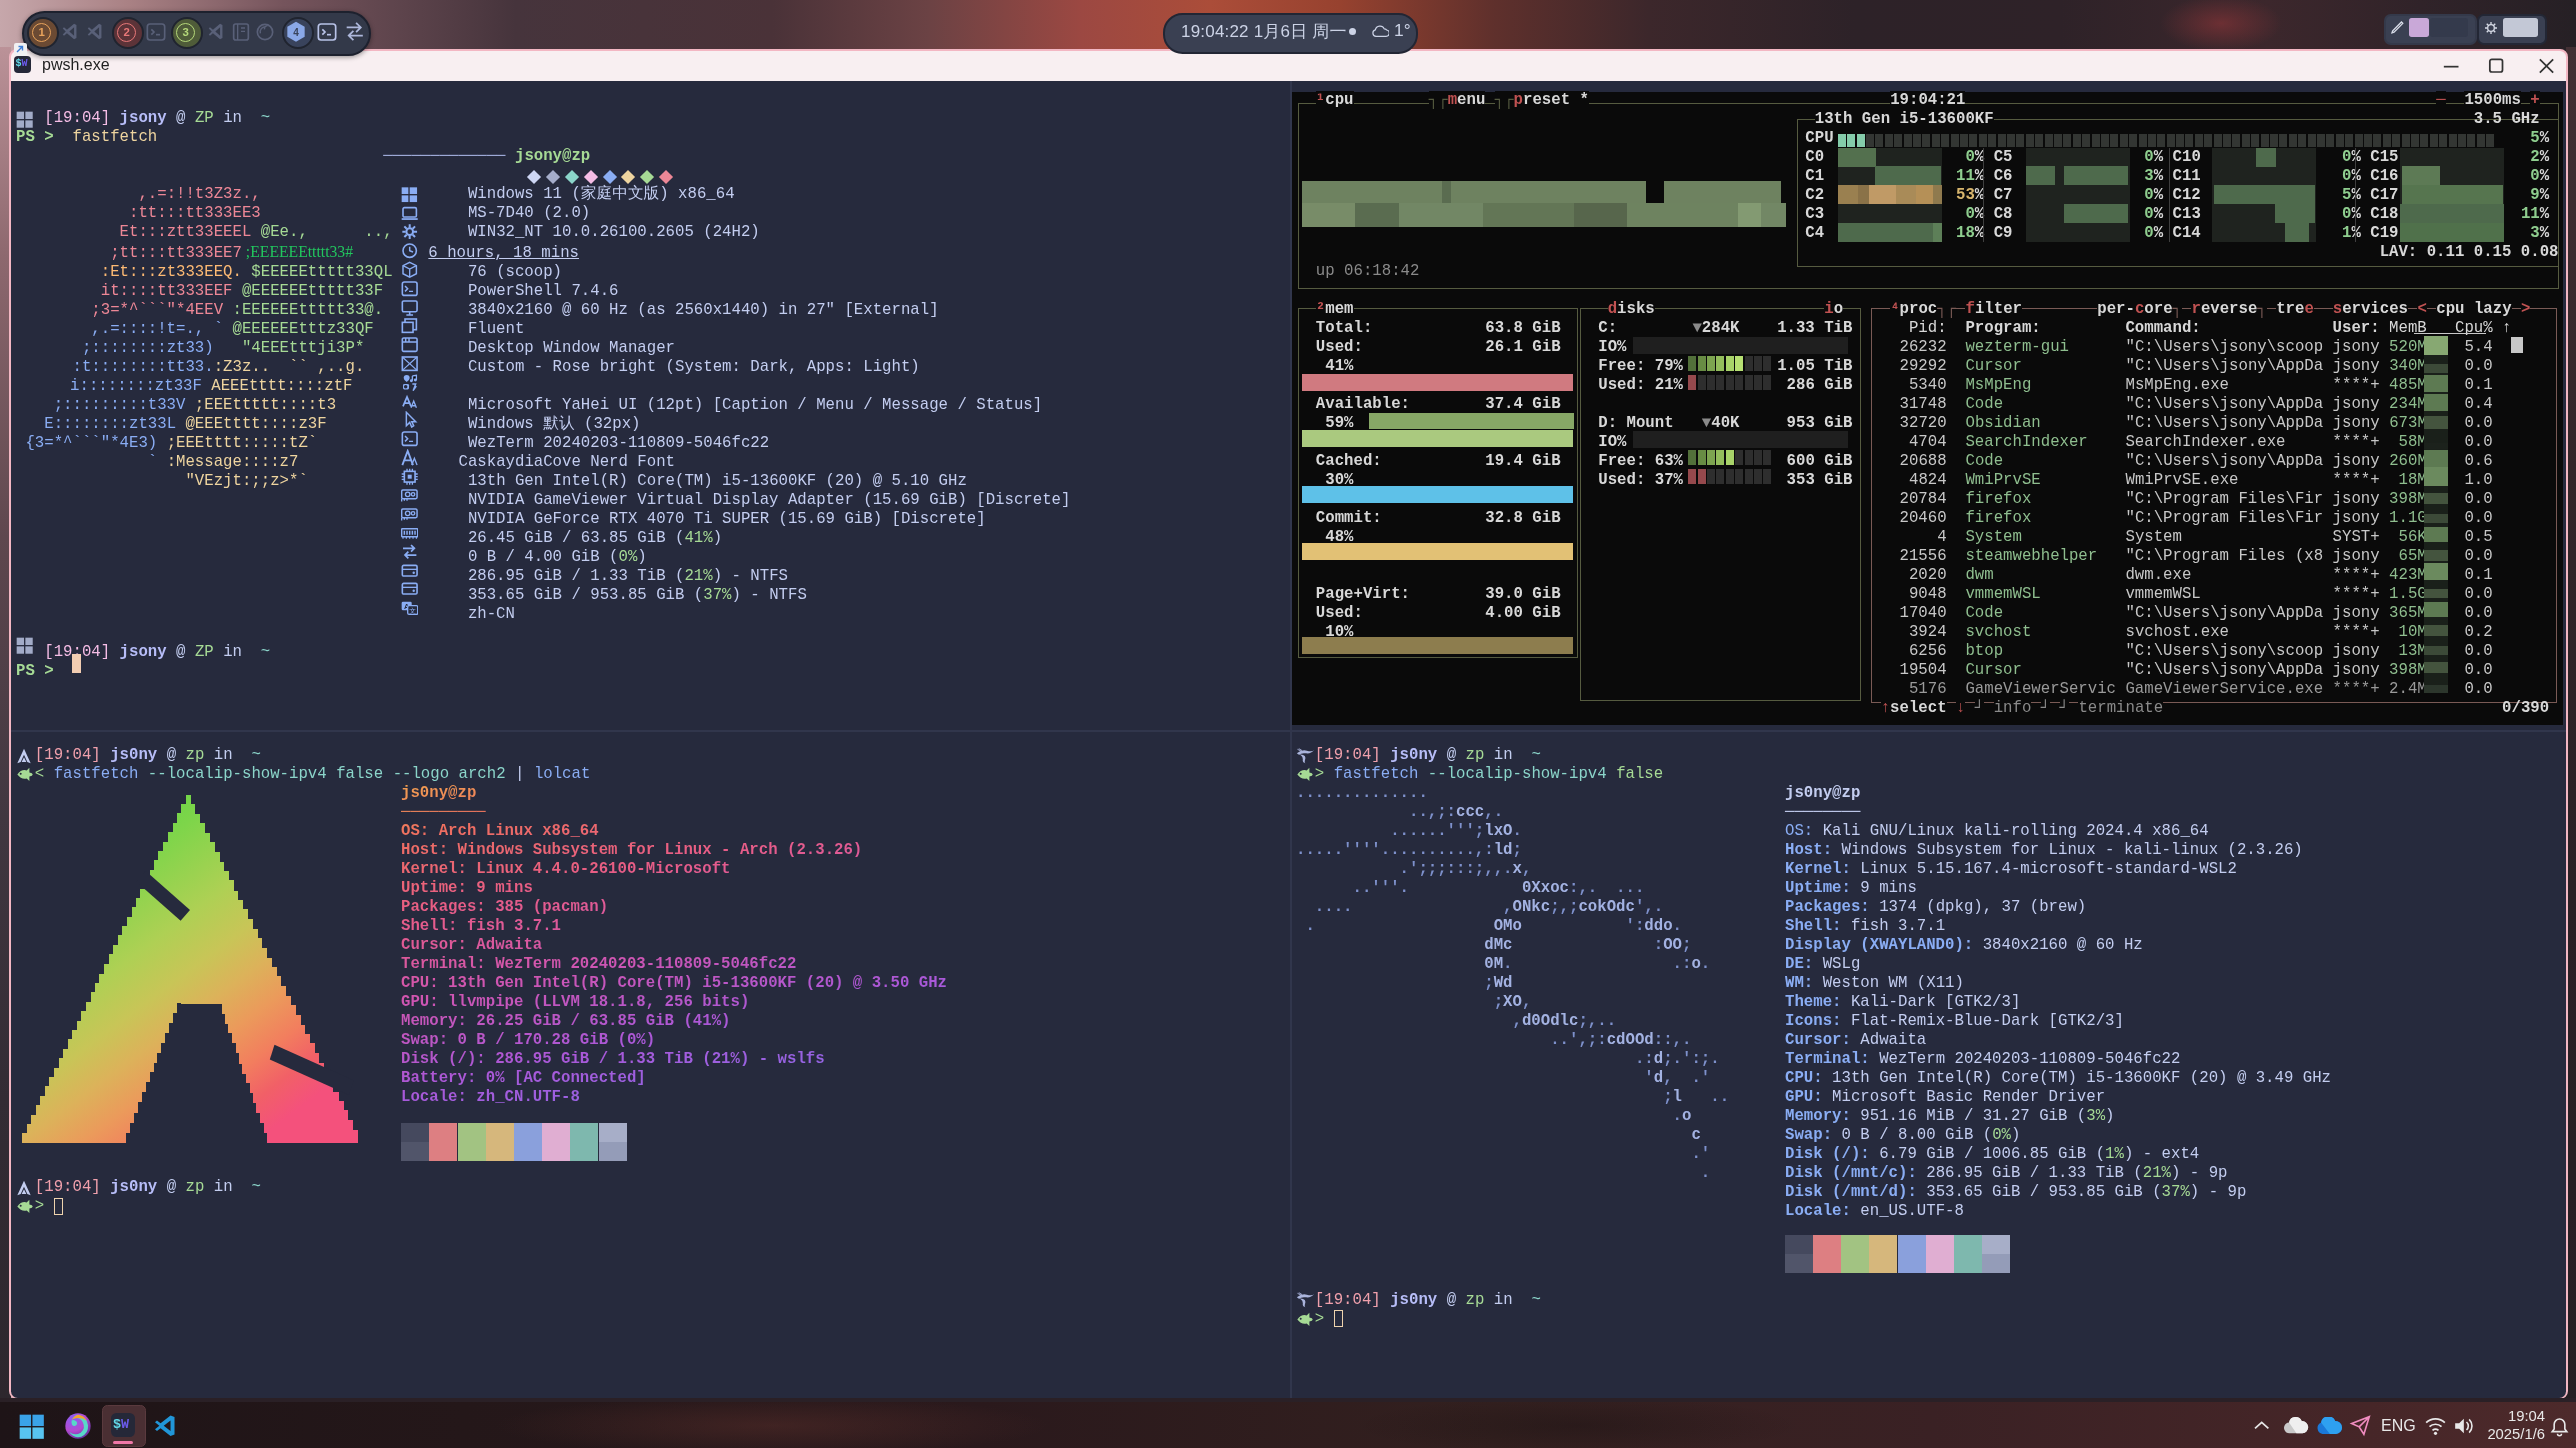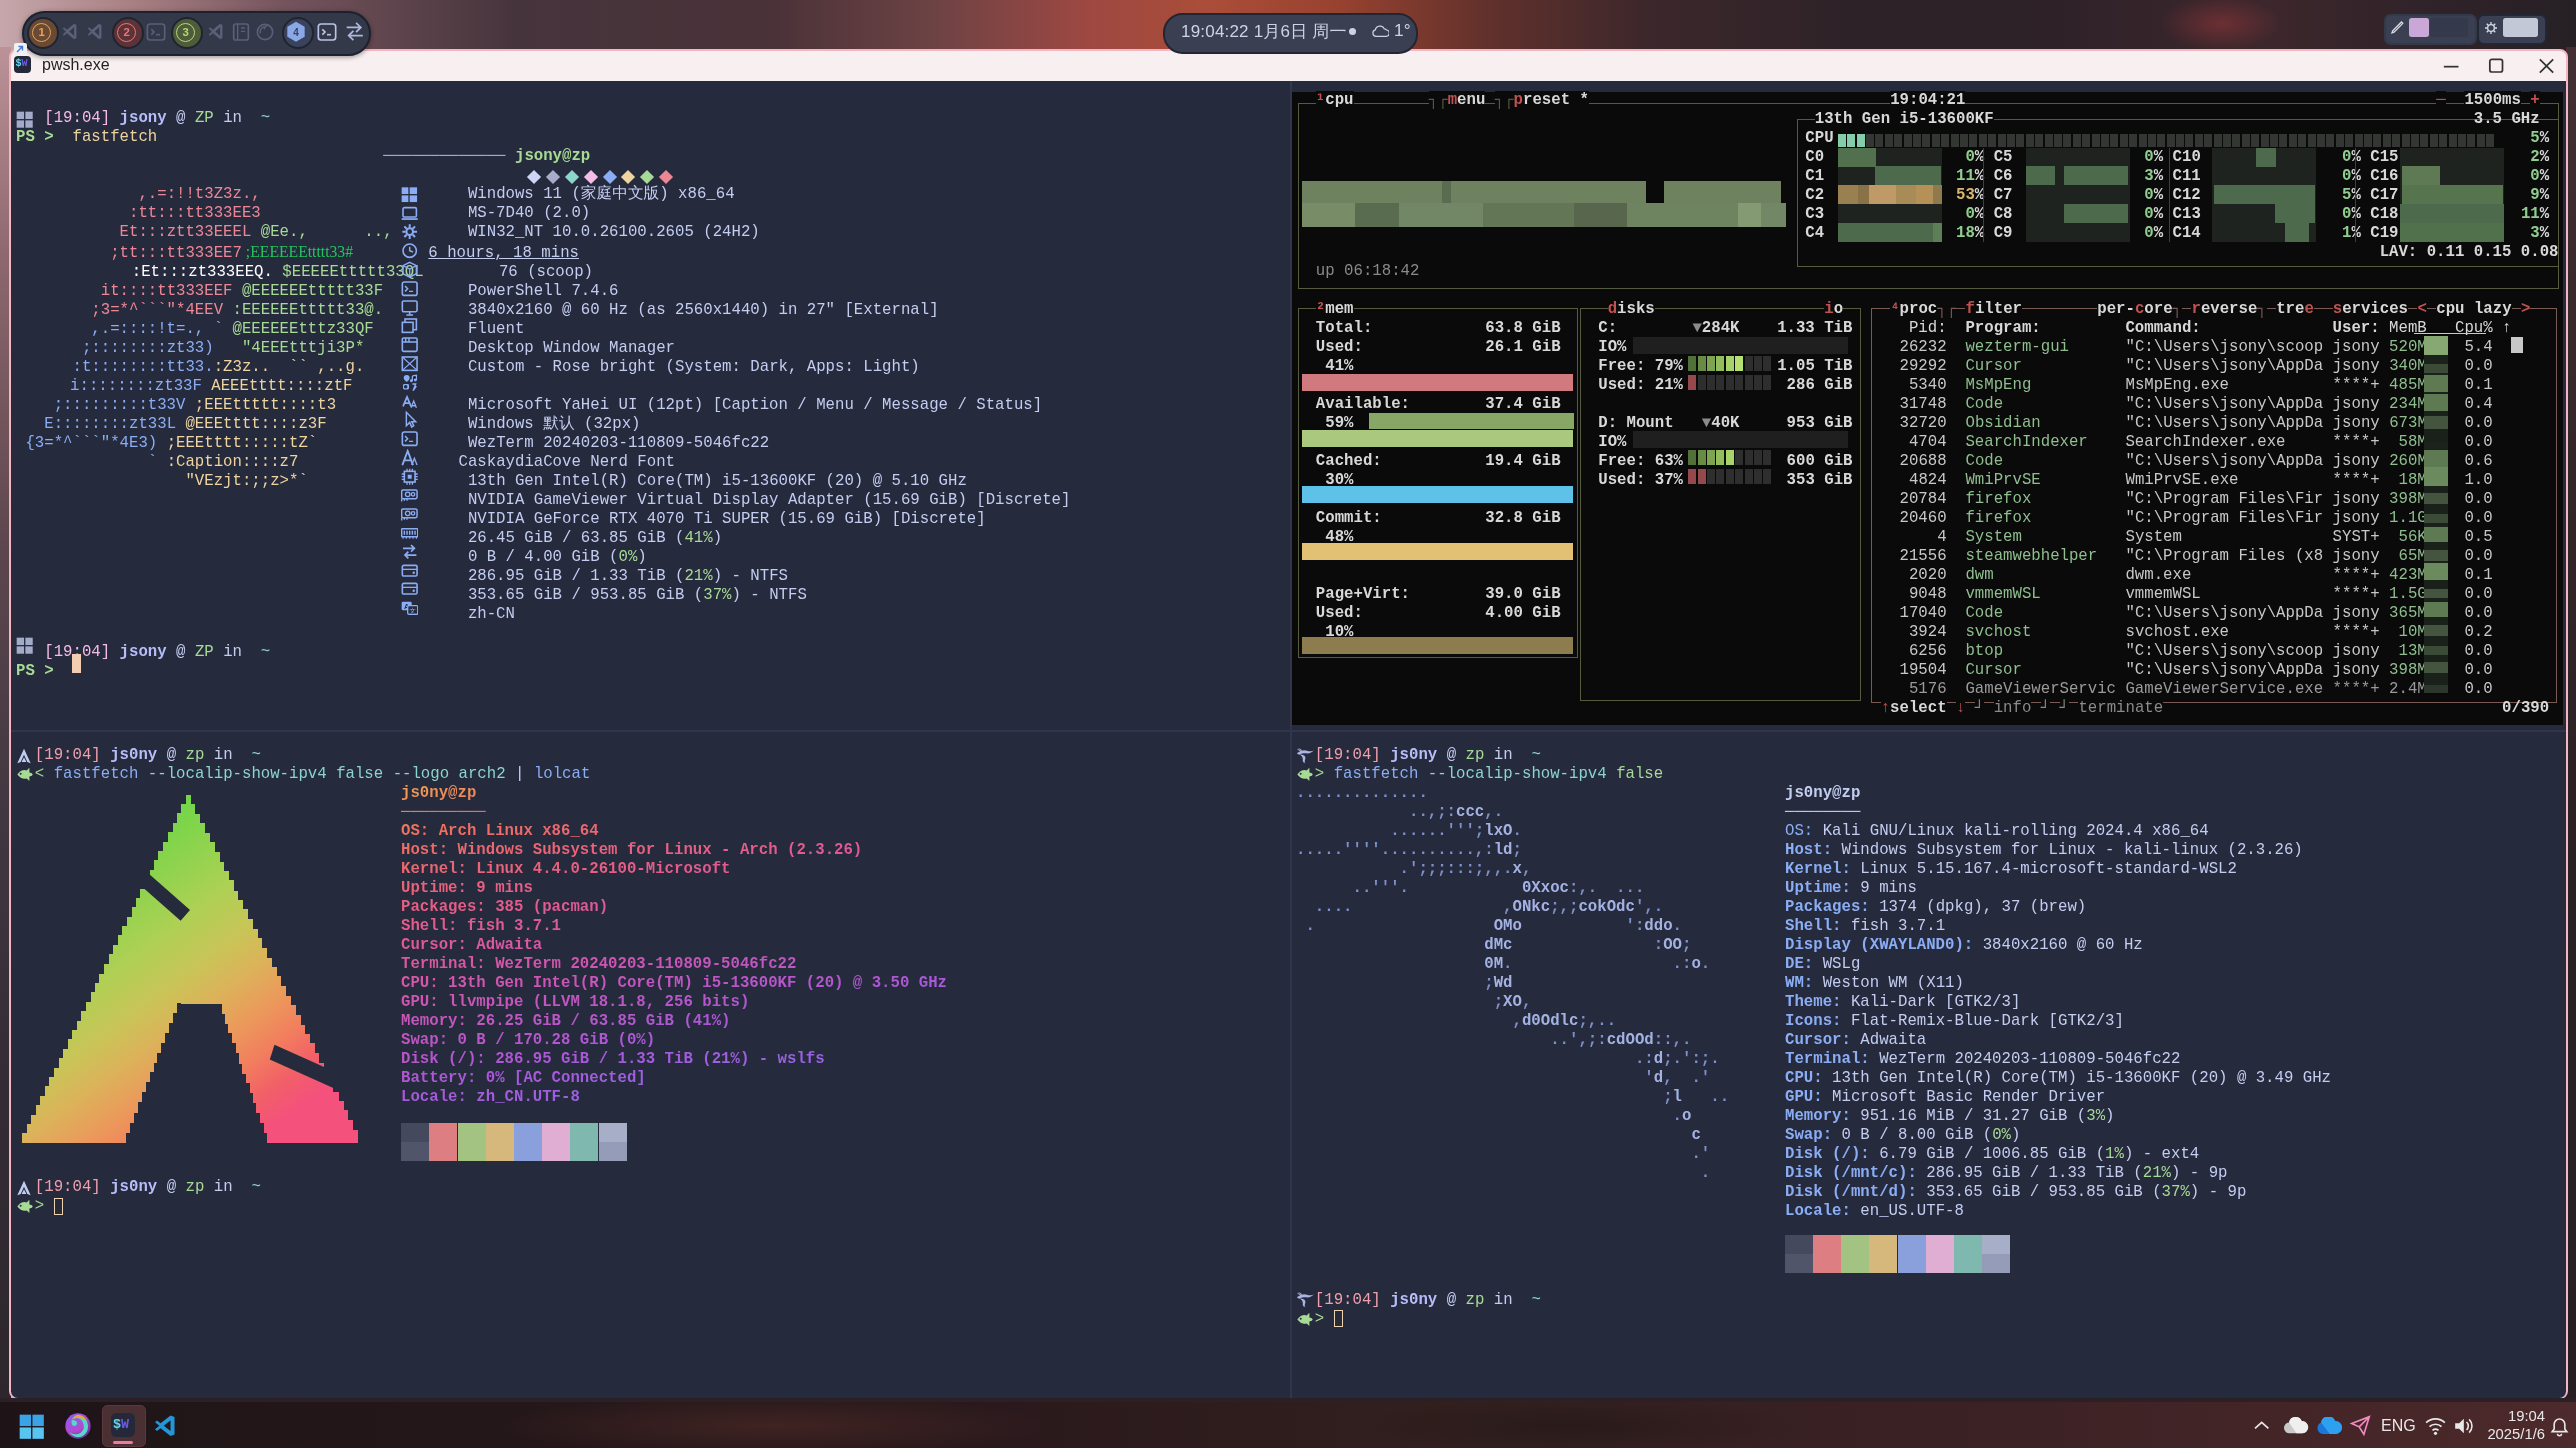--- a/index.html
+++ b/index.html
@@ -90,31 +90,31 @@
 <div style="position:absolute;left:1290px;top:81px;width:2px;height:1317px;background:#31364c;z-index:4;"></div>
 <div style="position:absolute;left:10.7px;top:730px;width:2555px;height:2px;background:#31364c;z-index:4;"></div>
 <pre style="position:absolute;left:16px;top:109px;margin:0;font-family:'Liberation Mono',monospace;font-size:15.7px;line-height:19px;color:#c3cdf0;z-index:5;">   <span style="color:#f5bde6;">[19:04]</span> <span style="color:#b7bdf8;font-weight:bold;">jsony</span> <span style="color:#c3cdf0;">@</span> <span style="color:#a6da95;">ZP</span> <span style="color:#c3cdf0;">in</span>  <span style="color:#8bd5ca;">~</span>
 <span style="color:#a6da95;font-weight:bold;">PS</span> <span style="color:#a6da95;font-weight:bold;">&gt;</span>  <span style="color:#eed49f;">fastfetch</span>
                                        <span style="color:#a4b0de;">─────────────</span> <span style="color:#a6da95;font-weight:bold;">jsony@zp</span>
 
              <span style="color:#ed8796;">,.=:!!t3Z3z.,</span>                      <span style="color:#c3cdf0;">Windows 11 (家庭中文版) x86_64</span>
             <span style="color:#ed8796;">:tt:::tt333EE3</span>                      <span style="color:#c3cdf0;">MS-7D40 (2.0)</span>
            <span style="color:#ed8796;">Et:::ztt33EEEL</span><span style="color:#a6da95;"> @Ee.,      ..,</span>        <span style="color:#c3cdf0;">WIN32_NT 10.0.26100.2605 (24H2)</span>
           <span style="color:#ed8796;">;tt:::tt333EE7</span><span style="color:#22c55e;font-family:Liberation Serif, serif;"> ;EEEEEEttttt33#</span>        <span style="color:#c3cdf0;text-decoration:underline;">6 hours, 18 mins</span>
-         <span style="color:#ffffff;margin-left:31px;">:Et:::zt333EEQ.</span><span style="color:#a6da95;"> $EEEEEttttt33QL</span>        <span style="color:#c3cdf0;">76 (scoop)</span>
+         <span style="color:#fdba74;">:Et:::zt333EEQ.</span><span style="color:#a6da95;"> $EEEEEttttt33QL</span>        <span style="color:#c3cdf0;">76 (scoop)</span>
          <span style="color:#ed8796;">it::::tt333EEF</span><span style="color:#a6da95;"> @EEEEEEttttt33F</span>         <span style="color:#c3cdf0;">PowerShell 7.4.6</span>
         <span style="color:#ed8796;">;3=*^```"*4EEV</span><span style="color:#a6da95;"> :EEEEEEttttt33@.</span>         <span style="color:#c3cdf0;">3840x2160 @ 60 Hz (as 2560x1440) in 27" [External]</span>
         <span style="color:#8aadf4;">,.=::::!t=., `</span><span style="color:#a6da95;"> @EEEEEEtttz33QF</span>          <span style="color:#c3cdf0;">Fluent</span>
        <span style="color:#8aadf4;">;::::::::zt33)</span><span style="color:#a6da95;">   "4EEEtttji3P*</span>           <span style="color:#c3cdf0;">Desktop Window Manager</span>
       <span style="color:#8aadf4;">:t::::::::tt33.</span><span style="color:#eed49f;">:Z3z..  `` ,..g.</span>           <span style="color:#c3cdf0;">Custom - Rose bright (System: Dark, Apps: Light)</span>
      <span style="color:#8aadf4;margin-left:7px;">i::::::::zt33F</span><span style="color:#eed49f;"> AEEEtttt::::ztF</span>
     <span style="color:#8aadf4;">;:::::::::t33V</span><span style="color:#eed49f;"> ;EEEttttt::::t3</span>              <span style="color:#c3cdf0;">Microsoft YaHei UI (12pt) [Caption / Menu / Message / Status]</span>
    <span style="color:#8aadf4;">E::::::::zt33L</span><span style="color:#eed49f;"> @EEEtttt::::z3F</span>               <span style="color:#c3cdf0;">Windows 默认 (32px)</span>
  <span style="color:#8aadf4;">{3=*^```"*4E3)</span><span style="color:#eed49f;"> ;EEEtttt:::::tZ`</span>                <span style="color:#c3cdf0;">WezTerm 20240203-110809-5046fc22</span>
-              <span style="color:#8aadf4;">`</span><span style="color:#eed49f;"> :Caption::::z7</span>                 <span style="color:#c3cdf0;">CaskaydiaCove Nerd Font</span>
+              <span style="color:#8aadf4;">`</span><span style="color:#eed49f;"> :Message::::z7</span>                 <span style="color:#c3cdf0;">CaskaydiaCove Nerd Font</span>
                   <span style="color:#eed49f;">"VEzjt:;;z&gt;*`</span>                 <span style="color:#c3cdf0;">13th Gen Intel(R) Core(TM) i5-13600KF (20) @ 5.10 GHz</span>
                                                 <span style="color:#c3cdf0;">NVIDIA GameViewer Virtual Display Adapter (15.69 GiB) [Discrete]</span>
                                                 <span style="color:#c3cdf0;">NVIDIA GeForce RTX 4070 Ti SUPER (15.69 GiB) [Discrete]</span>
                                                 <span style="color:#c3cdf0;">26.45 GiB / 63.85 GiB (</span><span style="color:#a6da95;">41%</span><span style="color:#c3cdf0;">)</span>
                                                 <span style="color:#c3cdf0;">0 B / 4.00 GiB (</span><span style="color:#a6da95;">0%</span><span style="color:#c3cdf0;">)</span>
                                                 <span style="color:#c3cdf0;">286.95 GiB / 1.33 TiB (</span><span style="color:#a6da95;">21%</span><span style="color:#c3cdf0;">) - NTFS</span>
                                                 <span style="color:#c3cdf0;">353.65 GiB / 953.85 GiB (</span><span style="color:#a6da95;">37%</span><span style="color:#c3cdf0;">) - NTFS</span>
                                                 <span style="color:#c3cdf0;">zh-CN</span>
 
    <span style="color:#f5bde6;">[19:04]</span> <span style="color:#b7bdf8;font-weight:bold;">jsony</span> <span style="color:#c3cdf0;">@</span> <span style="color:#a6da95;">ZP</span> <span style="color:#c3cdf0;">in</span>  <span style="color:#8bd5ca;">~</span>

